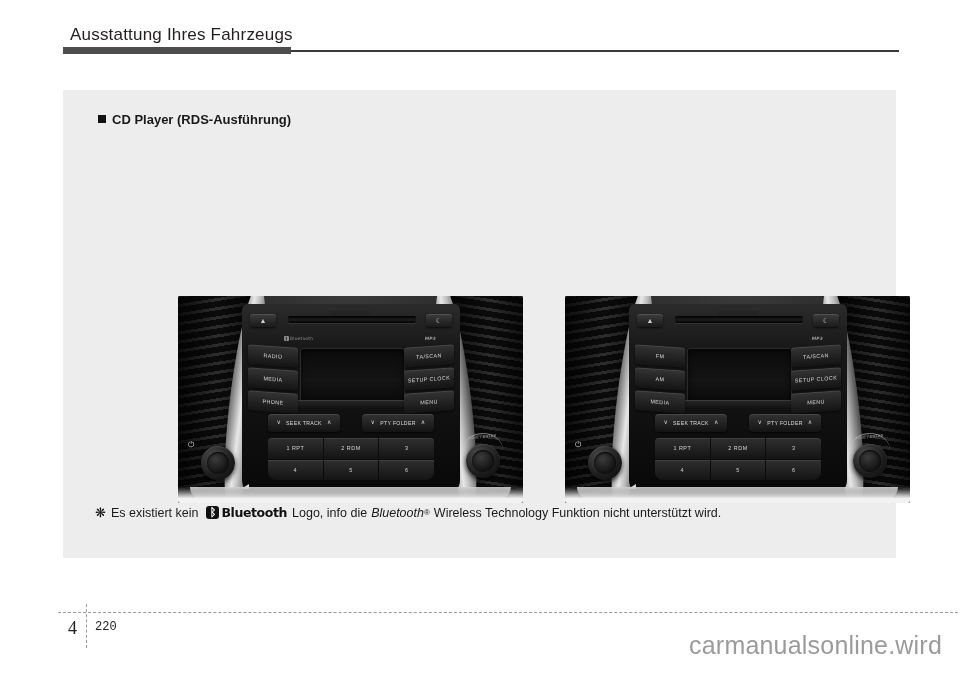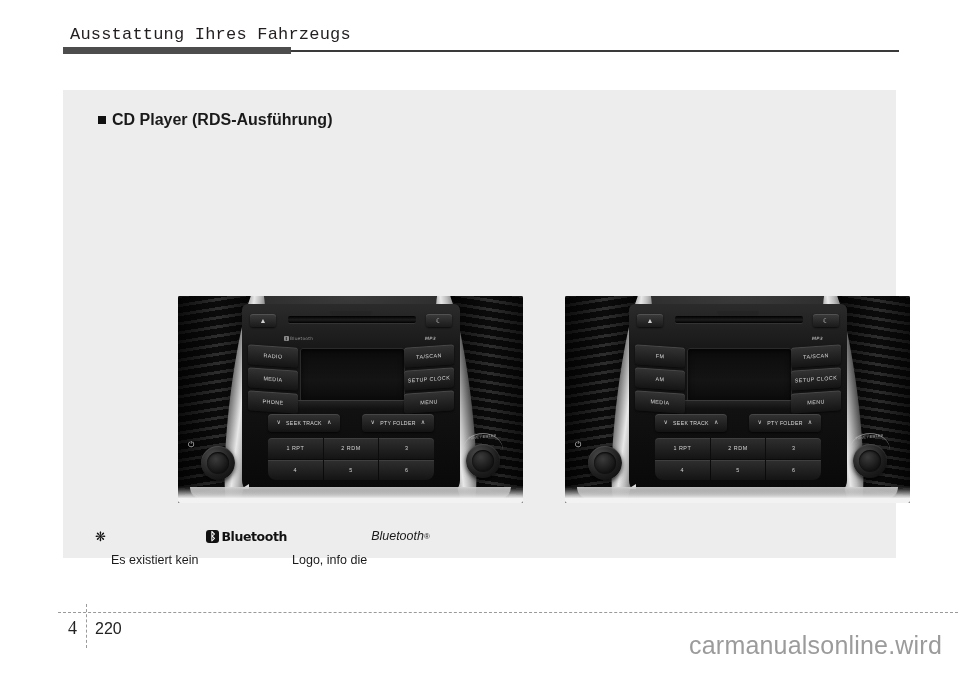--- a/index.html
+++ b/index.html
@@ -6,49 +6,49 @@
   body{
     width:960px;height:676px;background:#ffffff;
     font-family:"Liberation Sans", sans-serif;
     overflow:hidden;position:relative;
   }
 
   
   .page-header{position:absolute;left:0;top:0;width:960px;height:60px;}
   .header-title{
     position:absolute;left:70px;top:25px;
-    font-family:Liberation Mono, monospace;
+    font-family:Liberation Sans, sans-serif;
     font-size:17px;color:#231f20;letter-spacing:.2px;white-space:nowrap;
   }
   .header-rule-thick{position:absolute;left:63px;top:47px;width:228px;height:7px;background:#4d4d4d;}
   .header-rule-thin{position:absolute;left:291px;top:50px;width:608px;height:2px;background:#3a3a3a;}
 
   
   .content-panel{
     position:absolute;left:63px;top:90px;width:833px;height:468px;
     background:#ededed;
   }
 
   .section-heading{position:absolute;left:35px;top:20px;}
   .section-heading .h-line1{
-    font-size:16px;font-weight:bold;color:#1a1a1a;white-space:nowrap;line-height:19px;
+    font-size:13px;font-weight:bold;color:#1a1a1a;white-space:nowrap;line-height:19px;
   }
   .section-heading .h-line2{
     font-size:13.5px;font-weight:bold;color:#1a1a1a;white-space:nowrap;line-height:19px;padding-left:13px;
   }
   .sq-bullet{display:inline-block;width:8px;height:8px;background:#111;margin-right:6px;vertical-align:1px;}
 
   
   .footnote{
     position:absolute;left:32px;top:415px;width:790px;
     font-size:12.5px;color:#1a1a1a;white-space:nowrap;
     display:flex;align-items:center;
   }
   .foot-star{font-size:13px;margin-right:5px;color:#111;}
-  .foot-txt{margin-right:4px;margin-top:48px;}
+  .foot-txt{margin-right:4px;}
   .bt-logo{
     display:inline-flex;align-items:center;margin:0 5px 0 4px;
   }
   .bt-badge{
     width:13px;height:13px;border-radius:3px;background:#111;color:#fff;
     display:inline-flex;align-items:center;justify-content:center;
     font-size:11px;line-height:1;font-weight:bold;margin-right:2px;
   }
   .bt-word{font-weight:bold;font-size:12.5px;color:#111;letter-spacing:-.4px;
     font-family:"DejaVu Sans", sans-serif;}
@@ -230,22 +230,22 @@
   }
   .footer-divider{
     position:absolute;left:86px;top:604px;height:44px;width:0;
     border-left:1px dashed #9a9a9a;
   }
   .footer-chapter{
     position:absolute;left:68px;top:618px;font-size:18px;color:#222;
     font-family:"Liberation Serif", serif;
   }
   .footer-page{
-    position:absolute;left:95px;top:620px;font-size:16px;color:#222;
-    font-family:Liberation Sans, sans-serif;
+    position:absolute;left:95px;top:620px;font-size:12px;color:#222;
+    font-family:Liberation Mono, monospace;
   }
   .watermark{
     position:absolute;right:18px;top:631px;font-size:25px;color:#9b9b9b;
     letter-spacing:.2px;font-family:"Liberation Sans", sans-serif;
   }
 </style>
 </head>
 <body>
 
 <div class="page-header">
@@ -407,20 +407,21 @@
   <div class="footnote">
     <span class="foot-star">❋</span>
     <span class="foot-txt">Es existiert kein</span>
     <span class="bt-logo">
       <span class="bt-badge">ᛒ</span>
       <span class="bt-word">Bluetooth</span>
     </span>
     <span class="foot-txt">Logo, info die</span>
     <span class="ital">Bluetooth</span>
       <span class="sup">®</span>
+    <span class="foot-txt" style="margin-left:4px">Wireless Technology Funktion nicht unterstützt wird.</span>
   </div>
 </div>
 
 <div class="footer-rule"></div>
 <div class="footer-divider"></div>
 <div class="footer-chapter">4</div>
 <div class="footer-page">220</div>
 <div class="watermark">carmanualsonline.wird</div>
 
 </body></html>

